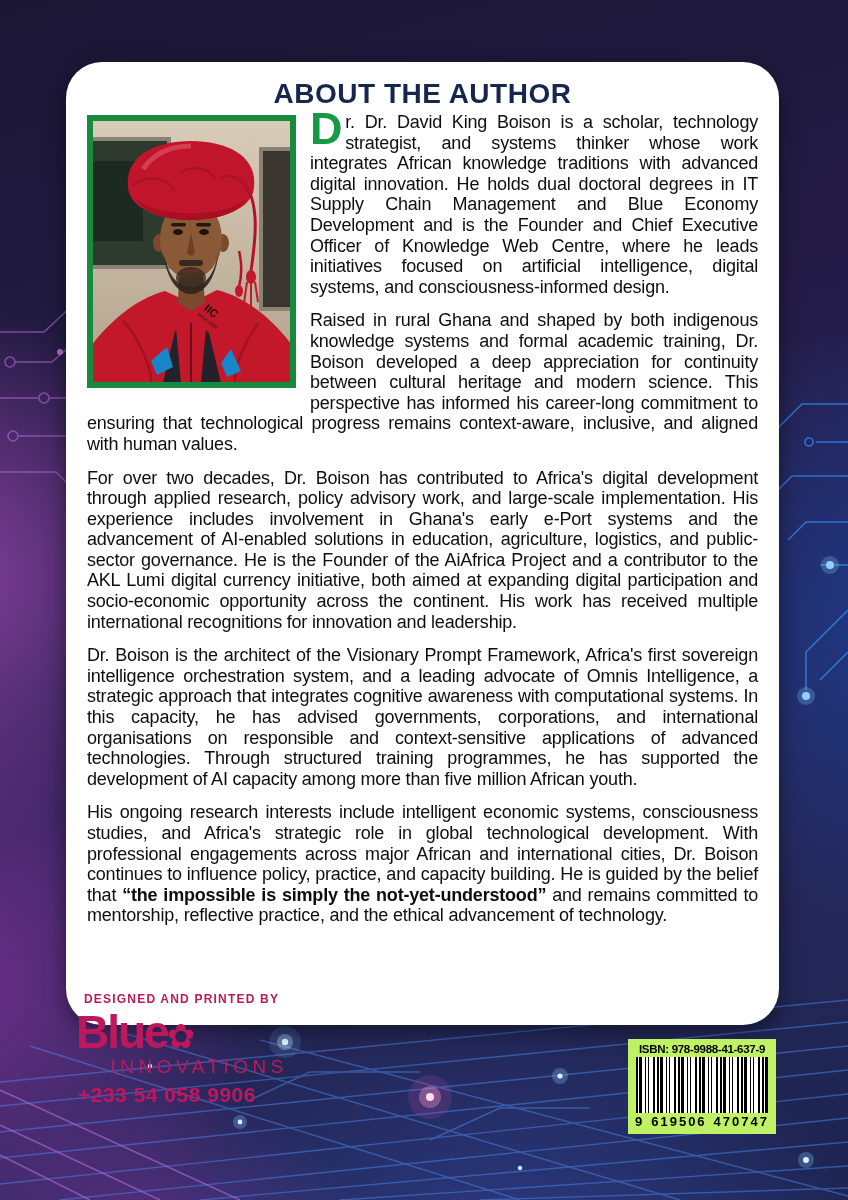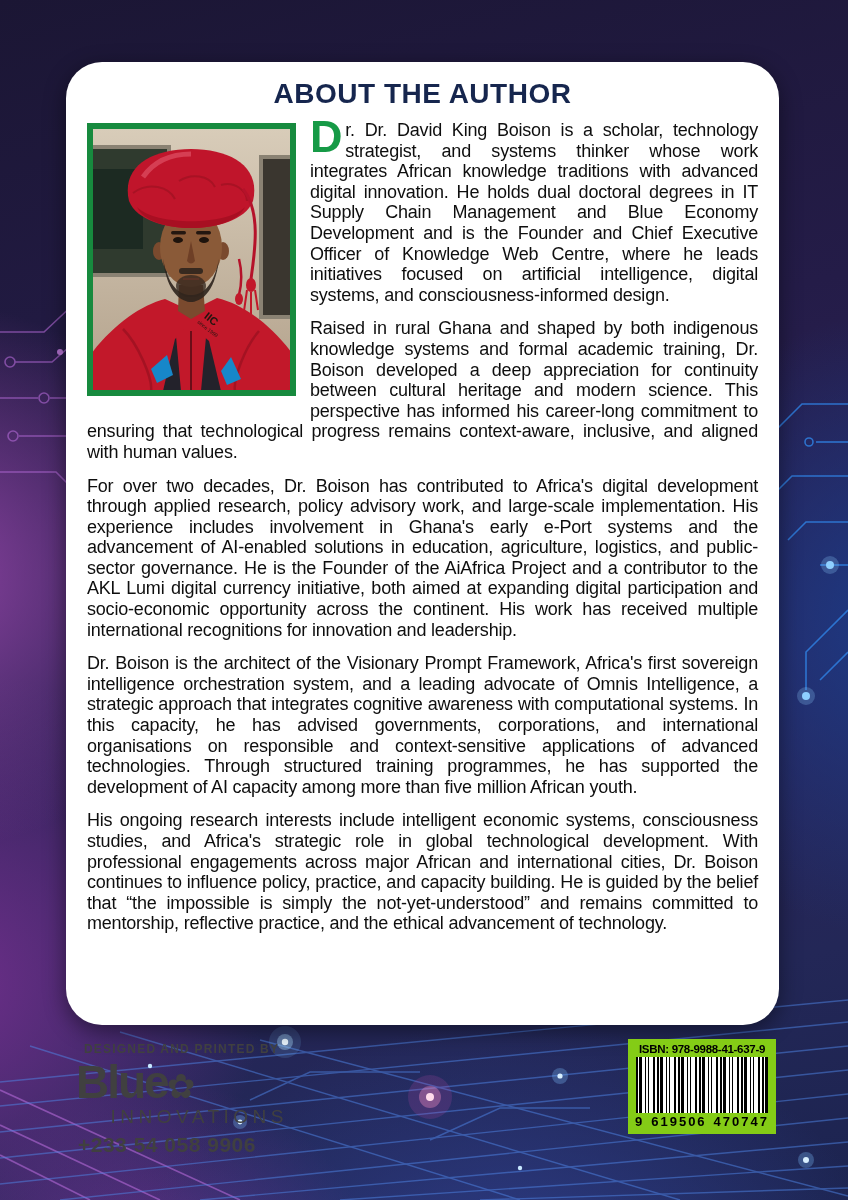--- a/index.html
+++ b/index.html
@@ -16,49 +16,49 @@
   }
   .circuits{position:absolute;left:0;top:0;width:848px;height:1200px;}
   
   .card{
     position:absolute;left:66px;top:62px;width:713px;height:963px;
     background:#ffffff;border-radius:36px;box-sizing:border-box;
     padding:14px 21px 0 21px;color:#0e0e0e;
     box-shadow:0 6px 22px rgba(0,0,0,.45);
   }
   .card h1{
-    margin:2px 0 10px 0;text-align:center;
+    margin:2px 0 2px 0;text-align:center;
     font-size:28px;font-weight:bold;letter-spacing:.5px;color:#16264e;
   }
   .photo{
     float:left;width:209px;height:273px;box-sizing:border-box;
     border:6px solid #178a3e;margin:3px 14px 6px 0;background:#cbbda6;overflow:hidden;
   }
   .photo svg{display:block;width:100%;height:100%;}
   .body-text p{
     margin:0 0 13px 0;text-align:justify;
     font-size:18px;line-height:20.6px;letter-spacing:-.2px;
   }
   .dropcap{
     float:left;color:#169a46;font-weight:bold;
     font-size:45px;line-height:34px;padding-right:3px;
   }
-  .bold-quote{font-weight:normal;}
+  .bold-quote{font-weight:bold;}
   
-  .brand-block{position:absolute;left:76px;top:1042px;color:#404040;width:230px;}
+  .brand-block{position:absolute;left:76px;top:992px;color:#be185d;width:230px;}
   .designed{font-size:12px;font-weight:bold;letter-spacing:1.2px;margin-left:8px;}
   .brand-row{display:flex;align-items:baseline;margin-top:3px;line-height:1;}
   .brand-name{font-size:46px;font-weight:bold;letter-spacing:-2px;}
   .brand-mark{font-size:34px;margin-left:-1px;}
   .brand-sub{font-size:19px;letter-spacing:4.5px;margin-top:1px;text-align:right;width:212px;}
   .phone{font-size:21px;font-weight:bold;letter-spacing:.5px;margin-top:5px;margin-left:2px;}
   
   .barcode-box{
     position:absolute;left:628px;top:1039px;width:148px;height:95px;
-    background:#84cc16;box-sizing:border-box;padding:4px 5px 3px 5px;color:#000;text-align:center;
+    background:#bef264;box-sizing:border-box;padding:4px 5px 3px 5px;color:#000;text-align:center;
   }
   .isbn-label{font-size:11.5px;font-weight:bold;letter-spacing:-.3px;white-space:nowrap;}
   .bars{
     height:56px;margin:2px 3px 0 3px;
     background:repeating-linear-gradient(90deg,
       #000 0 2px,#fff 2px 3px,#000 3px 6px,#fff 6px 9px,
       #000 9px 10px,#fff 10px 12px,#000 12px 13px,#fff 13px 17px,
       #000 17px 19px,#fff 19px 21px);
   }
   .bar-digits{

